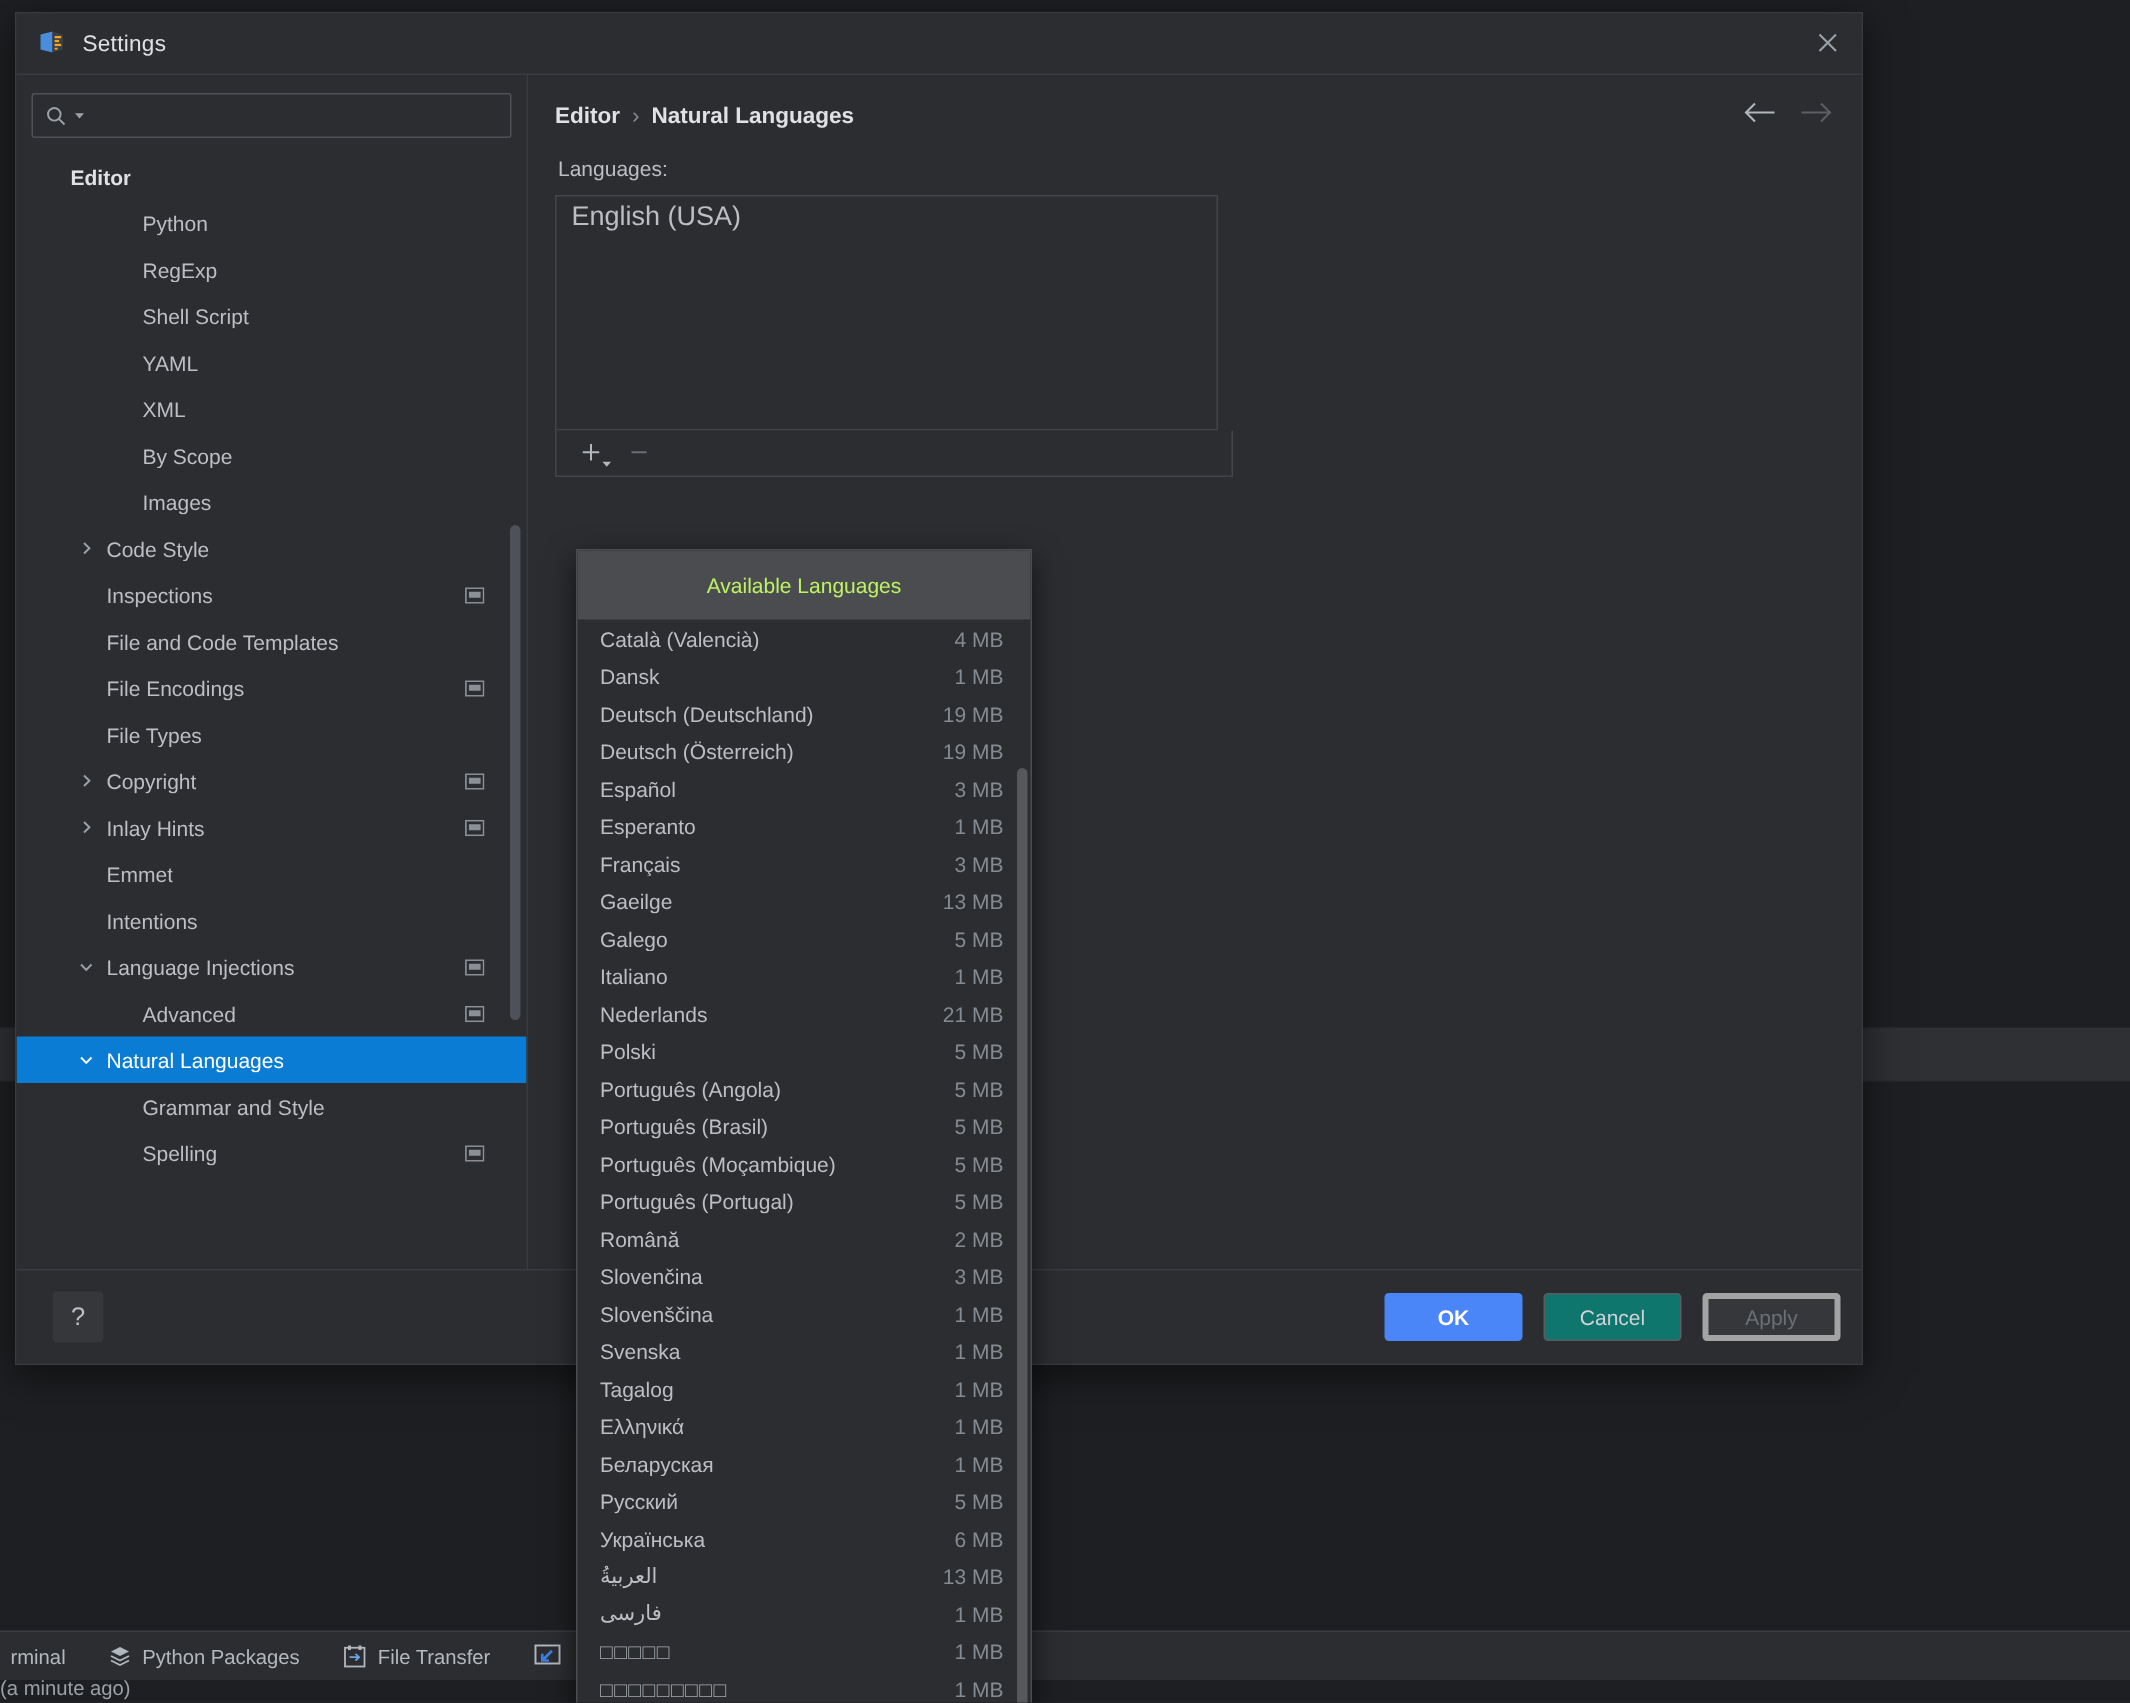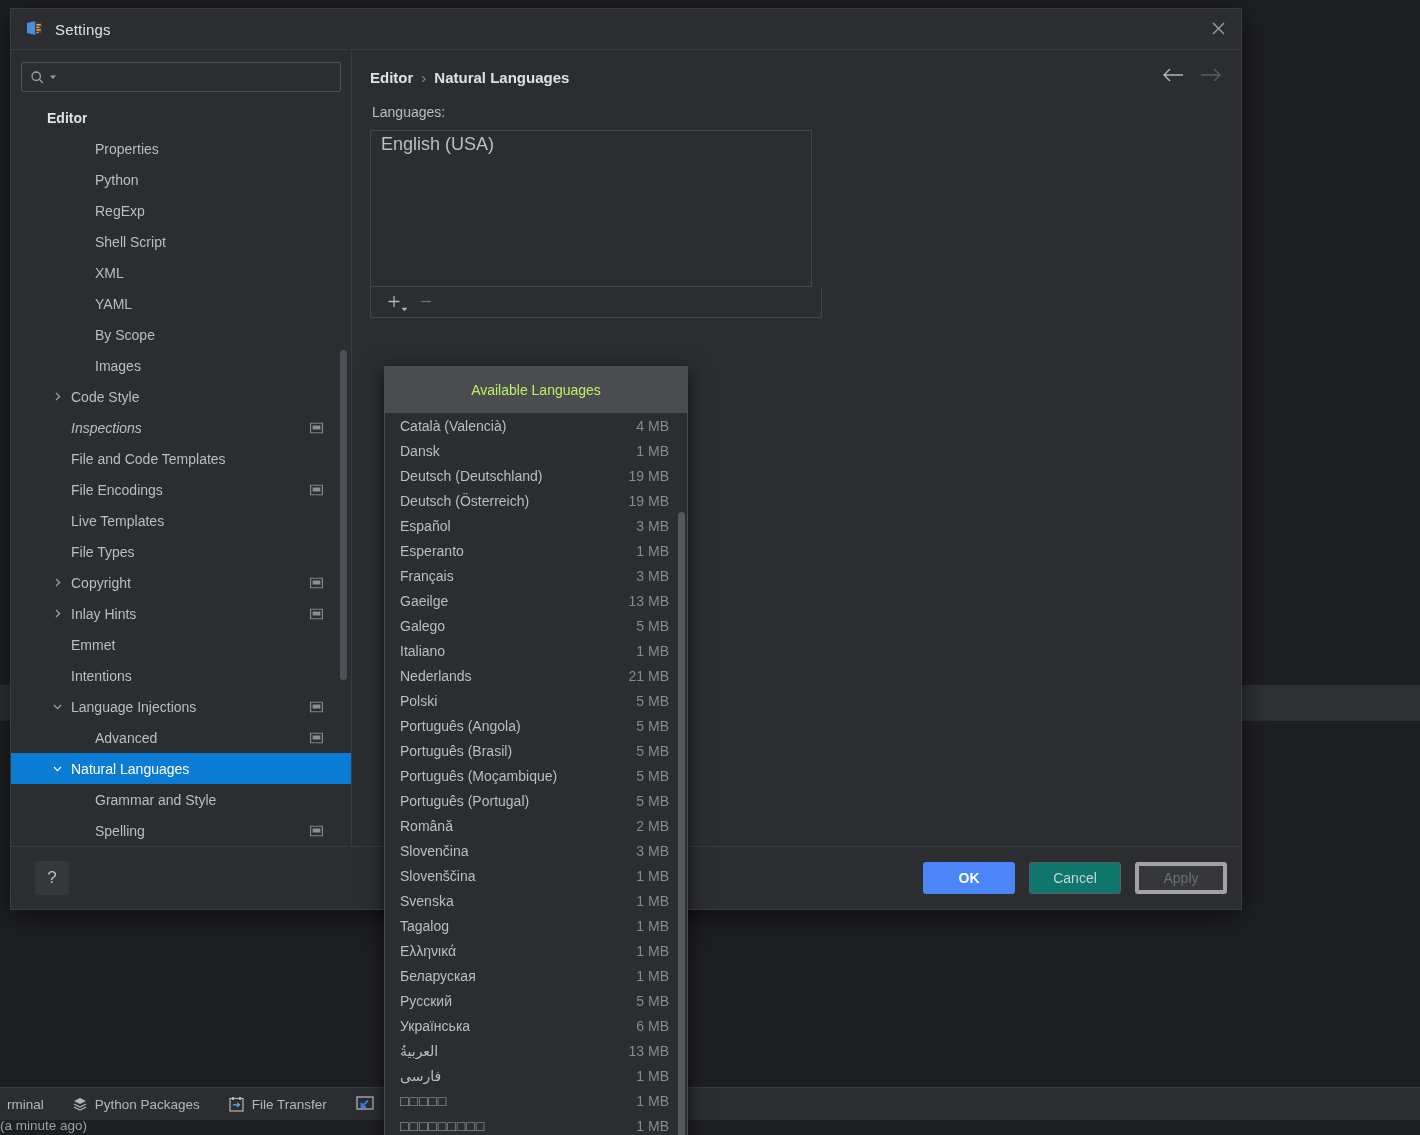--- a/index.html
+++ b/index.html
@@ -191,28 +191,20 @@
               </svg>
             </span>
             <span class="lbl" style="margin-left: 6px;">Editor</span>
           </div>
           <div class="tree-row">
             <span class="arrow empty" style="margin-left: 62px;">
               <svg width="11" height="11" viewBox="0 0 11 11">
                 <path d="M4 2 L7.6 5.5 L4 9" stroke="#9da2aa" stroke-width="1.3" fill="none"></path>
               </svg>
             </span>
-            <span class="lbl" style="margin-left: 6px;">Properties</span>
-          </div>
-          <div class="tree-row">
-            <span class="arrow empty" style="margin-left: 62px;">
-              <svg width="11" height="11" viewBox="0 0 11 11">
-                <path d="M4 2 L7.6 5.5 L4 9" stroke="#9da2aa" stroke-width="1.3" fill="none"></path>
-              </svg>
-            </span>
             <span class="lbl" style="margin-left: 6px;">Python</span>
           </div>
           <div class="tree-row">
             <span class="arrow empty" style="margin-left: 62px;">
               <svg width="11" height="11" viewBox="0 0 11 11">
                 <path d="M4 2 L7.6 5.5 L4 9" stroke="#9da2aa" stroke-width="1.3" fill="none"></path>
               </svg>
             </span>
             <span class="lbl" style="margin-left: 6px;">RegExp</span>
           </div>
@@ -223,36 +215,36 @@
               </svg>
             </span>
             <span class="lbl" style="margin-left: 6px;">Shell Script</span>
           </div>
           <div class="tree-row">
             <span class="arrow empty" style="margin-left: 62px;">
               <svg width="11" height="11" viewBox="0 0 11 11">
                 <path d="M4 2 L7.6 5.5 L4 9" stroke="#9da2aa" stroke-width="1.3" fill="none"></path>
               </svg>
             </span>
+            <span class="lbl" style="margin-left: 6px;">YAML</span>
+          </div>
+          <div class="tree-row">
+            <span class="arrow empty" style="margin-left: 62px;">
+              <svg width="11" height="11" viewBox="0 0 11 11">
+                <path d="M4 2 L7.6 5.5 L4 9" stroke="#9da2aa" stroke-width="1.3" fill="none"></path>
+              </svg>
+            </span>
             <span class="lbl" style="margin-left: 6px;">XML</span>
           </div>
           <div class="tree-row">
             <span class="arrow empty" style="margin-left: 62px;">
               <svg width="11" height="11" viewBox="0 0 11 11">
                 <path d="M4 2 L7.6 5.5 L4 9" stroke="#9da2aa" stroke-width="1.3" fill="none"></path>
               </svg>
             </span>
-            <span class="lbl" style="margin-left: 6px;">YAML</span>
-          </div>
-          <div class="tree-row">
-            <span class="arrow empty" style="margin-left: 62px;">
-              <svg width="11" height="11" viewBox="0 0 11 11">
-                <path d="M4 2 L7.6 5.5 L4 9" stroke="#9da2aa" stroke-width="1.3" fill="none"></path>
-              </svg>
-            </span>
             <span class="lbl" style="margin-left: 6px;">By Scope</span>
           </div>
           <div class="tree-row">
             <span class="arrow empty" style="margin-left: 62px;">
               <svg width="11" height="11" viewBox="0 0 11 11">
                 <path d="M4 2 L7.6 5.5 L4 9" stroke="#9da2aa" stroke-width="1.3" fill="none"></path>
               </svg>
             </span>
             <span class="lbl" style="margin-left: 6px;">Images</span>
           </div>
@@ -263,21 +255,21 @@
               </svg>
             </span>
             <span class="lbl" style="margin-left: 6px;">Code Style</span>
           </div>
           <div class="tree-row">
             <span class="arrow empty" style="margin-left: 38px;">
               <svg width="11" height="11" viewBox="0 0 11 11">
                 <path d="M4 2 L7.6 5.5 L4 9" stroke="#9da2aa" stroke-width="1.3" fill="none"></path>
               </svg>
             </span>
-            <span class="lbl" style="margin-left: 6px; font-style: italic;">Inspections</span>
+            <span class="lbl" style="margin-left: 6px;">Inspections</span>
             <span class="mod">
               <svg width="13" height="11" viewBox="0 0 13 11">
                 <rect x="0.6" y="0.6" width="11.8" height="9.8" stroke="#8b9097" stroke-width="1.1" fill="none"></rect>
                 <rect x="2.6" y="3" width="7.8" height="4" fill="#8b9097"></rect>
               </svg>
             </span>
           </div>
           <div class="tree-row">
             <span class="arrow empty" style="margin-left: 38px;">
               <svg width="11" height="11" viewBox="0 0 11 11">
@@ -292,28 +284,20 @@
                 <path d="M4 2 L7.6 5.5 L4 9" stroke="#9da2aa" stroke-width="1.3" fill="none"></path>
               </svg>
             </span>
             <span class="lbl" style="margin-left: 6px;">File Encodings</span>
             <span class="mod">
               <svg width="13" height="11" viewBox="0 0 13 11">
                 <rect x="0.6" y="0.6" width="11.8" height="9.8" stroke="#8b9097" stroke-width="1.1" fill="none"></rect>
                 <rect x="2.6" y="3" width="7.8" height="4" fill="#8b9097"></rect>
               </svg>
             </span>
-          </div>
-          <div class="tree-row">
-            <span class="arrow empty" style="margin-left: 38px;">
-              <svg width="11" height="11" viewBox="0 0 11 11">
-                <path d="M4 2 L7.6 5.5 L4 9" stroke="#9da2aa" stroke-width="1.3" fill="none"></path>
-              </svg>
-            </span>
-            <span class="lbl" style="margin-left: 6px;">Live Templates</span>
           </div>
           <div class="tree-row">
             <span class="arrow empty" style="margin-left: 38px;">
               <svg width="11" height="11" viewBox="0 0 11 11">
                 <path d="M4 2 L7.6 5.5 L4 9" stroke="#9da2aa" stroke-width="1.3" fill="none"></path>
               </svg>
             </span>
             <span class="lbl" style="margin-left: 6px;">File Types</span>
           </div>
           <div class="tree-row">

